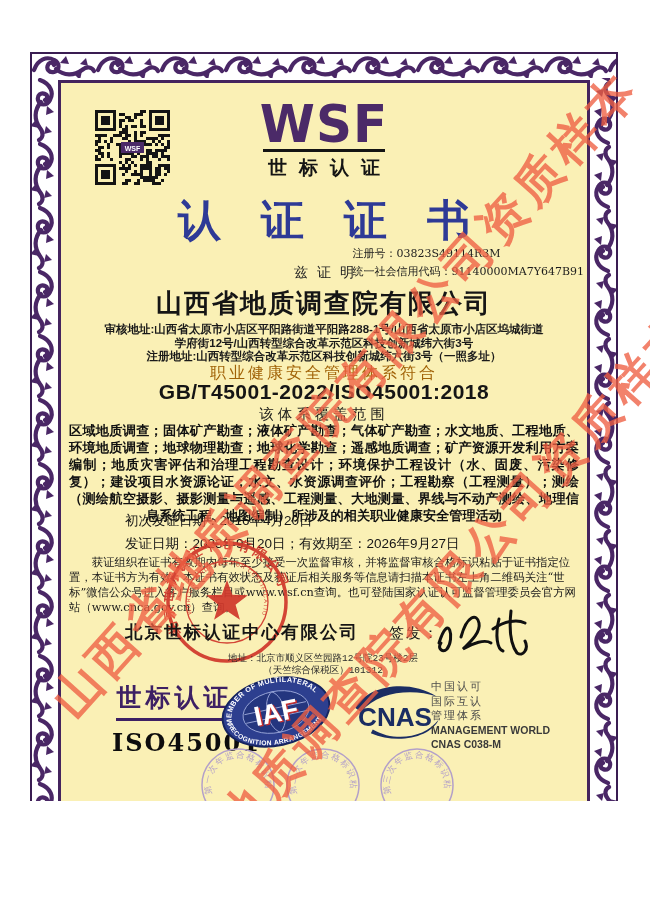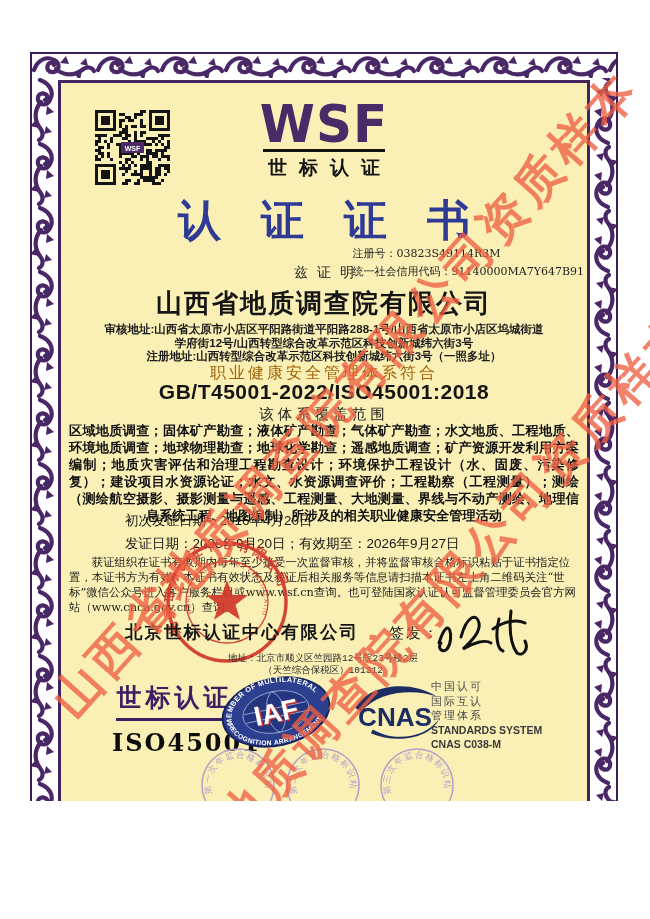--- a/index.html
+++ b/index.html
@@ -470,21 +470,21 @@
     <svg class="abs cnas" viewBox="0 0 104 62">
       <path d="M10,28 C22,4 66,-2 94,16 C70,8 34,10 16,32 Z" fill="#1b2d63"></path>
       <text x="51" y="46" text-anchor="middle" font-size="27" font-weight="900" fill="#1b2d63">CNAS</text>
       <path d="M28,50 C52,64 82,58 96,40 C88,58 54,66 26,54 Z" fill="#1b2d63"></path>
     </svg>
 
     <div class="abs accred">
       <div>中国认可</div>
       <div>国际互认</div>
       <div>管理体系</div>
-      <div class="en">STANDARDS SYSTEM</div>
+      <div class="en">MANAGEMENT WORLD</div>
       <div class="en">CNAS C038-M</div>
     </div>
 
     <svg class="abs stamp" style="left:137px" viewBox="-40 -40 80 80">
       <defs>
           <path id="stArc0" d="M -26,9 A 27.5,27.5 0 1 1 26,9" fill="none"></path>
         </defs>
       <circle r="36" fill="none" stroke="#b3a0c9" stroke-width="1.5"></circle>
       <text font-size="8.5" fill="#b3a0c9" letter-spacing="1.5">
         <textPath href="#stArc0">第一次年监合格标识粘贴处</textPath>

